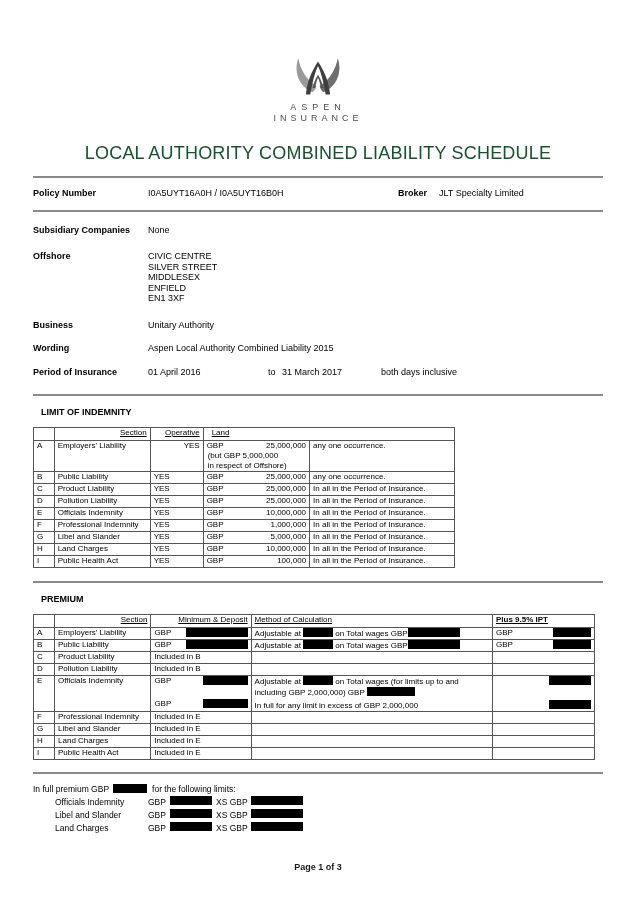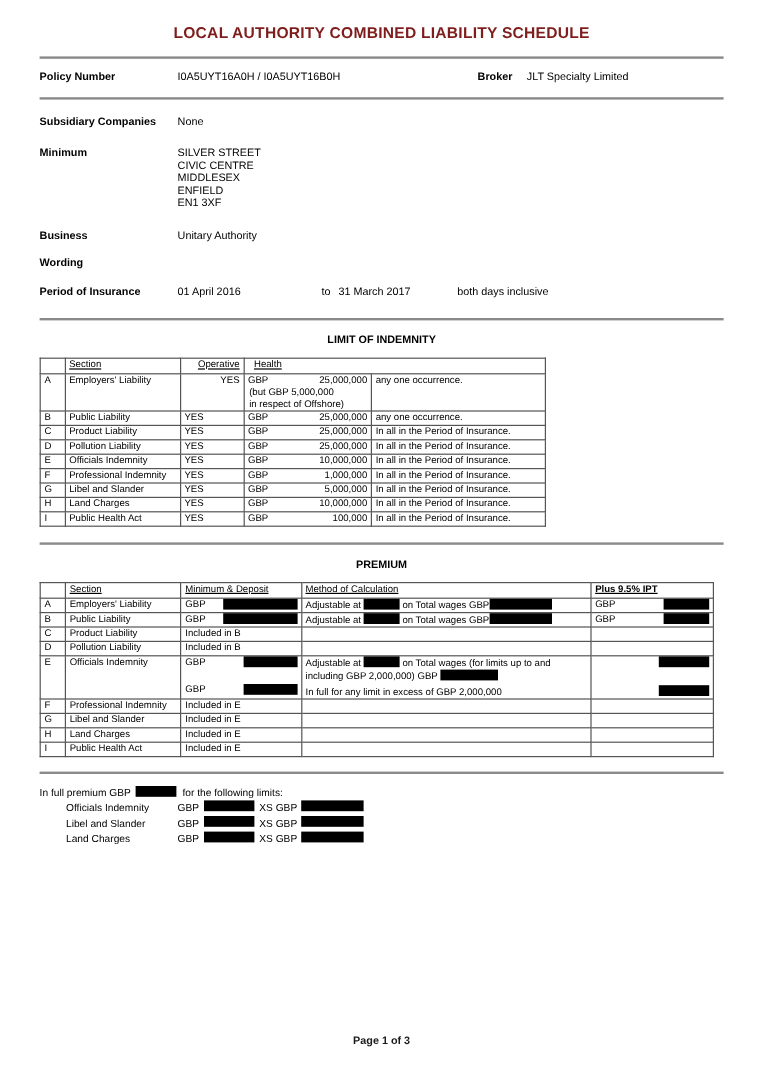--- a/index.html
+++ b/index.html
@@ -11,21 +11,21 @@
   .page{position:relative;width:636px;height:900px;overflow:hidden;}
   .content{padding:0 33px;}
 
   
   .logo-wrap{margin-top:56px;text-align:center;}
   .logo-flower{display:block;margin:0 auto;}
   .logo-line1{font-size:9px;letter-spacing:5px;color:#4c4c4c;margin-top:2px;}
   .logo-line2{font-size:9px;letter-spacing:4px;color:#4c4c4c;margin-top:1px;}
 
   
-  .doc-title{margin-top:20px;text-align:center;font-size:13px;font-weight:bold;color:#7f1d1d;letter-spacing:0.2px;}
+  .doc-title{margin-top:20px;text-align:center;font-size:18px;font-weight:normal;color:#14532d;letter-spacing:0.2px;}
 
   .divider{height:2px;background:#8a8a8a;margin:0;}
   .d1{margin-top:12px;}
   .d3{margin-top:17px;}
   .d4{margin-top:13px;}
   .d5{margin-top:12px;}
 
   
   .info-row{display:flex;font-size:9px;line-height:10.5px;}
   .lbl{font-weight:bold;}
@@ -36,30 +36,30 @@
   .policy-row{padding:10px 0 11px 0;}
   .mt13{margin-top:13px;}
   .mt16{margin-top:16px;}
   .addr div{margin-bottom:0;}
   .period-vals{display:flex;flex:1;}
   .period-vals .p1{width:120px;}
   .period-vals .p2{width:14px;}
   .period-vals .p3{width:99px;}
 
   
-  .section-head{display:flex;align-items:center;margin-top:10px;flex-direction:column;}
+  .section-head{display:flex;align-items:center;margin-top:10px;}
   .accent-bar{width:3px;background:#E8832A;margin-right:5px;}
   .section-title{font-size:9px;font-weight:bold;line-height:12px;}
 
   
   table{border-collapse:collapse;font-size:8px;line-height:10px;margin-top:9px;}
   td,th{border:1px solid #555;padding:0 3px;vertical-align:top;font-weight:normal;text-align:left;}
   th{height:12px;}
   .u{text-decoration:underline;}
-  .tc{text-align:left;}
+  .tc{text-align:right;}
   .amt-cell{display:flex;justify-content:space-between;}
   .letter{text-align:left;padding-left:3px;}
   .limit-table{width:422px;}
   .limit-table .c-letter{width:15px;}
   .limit-table .c-name{width:97px;}
   .limit-table .c-oper{width:48px;text-align:right;}
   .limit-table .c-amt{width:107px;}
   .limit-table .c-basis{width:155px;}
   .limit-table td{height:11px;}
   .note-line{padding-left:1px;}
@@ -89,20 +89,30 @@
   .if-xs{margin-right:3px;}
 
   .footer{position:absolute;left:0;top:862px;width:100%;text-align:center;font-size:9px;font-weight:700;color:#1a1a1a;}
 </style>
 </head>
 <body>
 
 <div class="page">
   <div class="content">
 
+    <div class="logo-wrap">
+      <svg class="logo-flower" width="66" height="44" viewBox="0 0 120 80">
+        <path d="M24,4 C16,28 24,54 50,66 C54,63 56,59 57,55 C38,42 28,24 24,4 Z" fill="#9a9a9a"></path>
+        <path d="M96,4 C104,28 96,54 70,66 C66,63 64,59 63,55 C82,42 92,24 96,4 Z" fill="#6f6f6f"></path>
+        <path d="M60,10 C48,28 40,48 38,70 L46,70 C50,48 54,30 60,18 C66,30 70,48 74,70 L82,70 C80,48 72,28 60,10 Z" fill="#3f3f3f"></path>
+        <path d="M60,34 C55,42 52,50 50,58 L55,58 C56,50 58,44 60,40 C62,44 64,50 65,58 L70,58 C68,50 65,42 60,34 Z" fill="#575757"></path>
+      </svg>
+      <div class="logo-line1">ASPEN</div>
+      <div class="logo-line2">INSURANCE</div>
+    </div>
 
     <div class="doc-title">LOCAL AUTHORITY COMBINED LIABILITY SCHEDULE</div>
 
     <div class="divider d1"></div>
 
     <div class="info-row policy-row">
       <div class="col-label lbl">Policy Number</div>
       <div class="col-value">I0A5UYT16A0H / I0A5UYT16B0H</div>
       <div class="col-right">
         <span class="lbl">Broker</span>
@@ -112,37 +122,38 @@
 
     <div class="divider"></div>
 
 
     <div class="info-row mt13">
       <div class="col-label lbl">Subsidiary Companies</div>
       <div class="col-value">None</div>
     </div>
 
     <div class="info-row mt16">
-      <div class="col-label lbl">Minimum</div>
+      <div class="col-label lbl">Offshore</div>
       <div class="col-value addr">
+        <div>CIVIC CENTRE</div>
         <div>SILVER STREET</div>
-        <div>CIVIC CENTRE</div>
         <div>MIDDLESEX</div>
         <div>ENFIELD</div>
         <div>EN1 3XF</div>
       </div>
     </div>
 
     <div class="info-row mt16">
       <div class="col-label lbl">Business</div>
       <div class="col-value">Unitary Authority</div>
     </div>
 
     <div class="info-row mt13">
       <div class="col-label lbl">Wording</div>
+      <div class="col-value" style="width:300px;flex-basis:300px;">Aspen Local Authority Combined Liability 2015</div>
     </div>
 
     <div class="info-row mt13">
       <div class="col-label lbl">Period of Insurance</div>
       <div class="period-vals">
         <span class="p1">01 April 2016</span>
         <span class="p2">to</span>
         <span class="p3">31 March 2017</span>
         <span>both days inclusive</span>
       </div>
@@ -154,21 +165,21 @@
       <div class="accent-bar"></div>
       <div class="section-title">LIMIT OF INDEMNITY</div>
     </div>
 
     <table class="limit-table">
       <tbody>
           <tr>
         <th class="c-letter"></th>
         <th class="c-name tc"><span class="u">Section</span></th>
         <th class="c-oper"><span class="u">Operative</span></th>
-        <th class="c-amt" colspan="2" style="padding-left:8px;"><span class="u">Health</span></th>
+        <th class="c-amt" colspan="2" style="padding-left:8px;"><span class="u">Land</span></th>
       </tr>
       <tr>
         <td class="c-letter letter">A</td>
         <td class="c-name">Employers' Liability</td>
         <td class="c-oper">YES</td>
         <td class="c-amt">
           <div class="amt-cell">
                 <span>GBP</span>
                 <span>25,000,000</span>
               </div>

